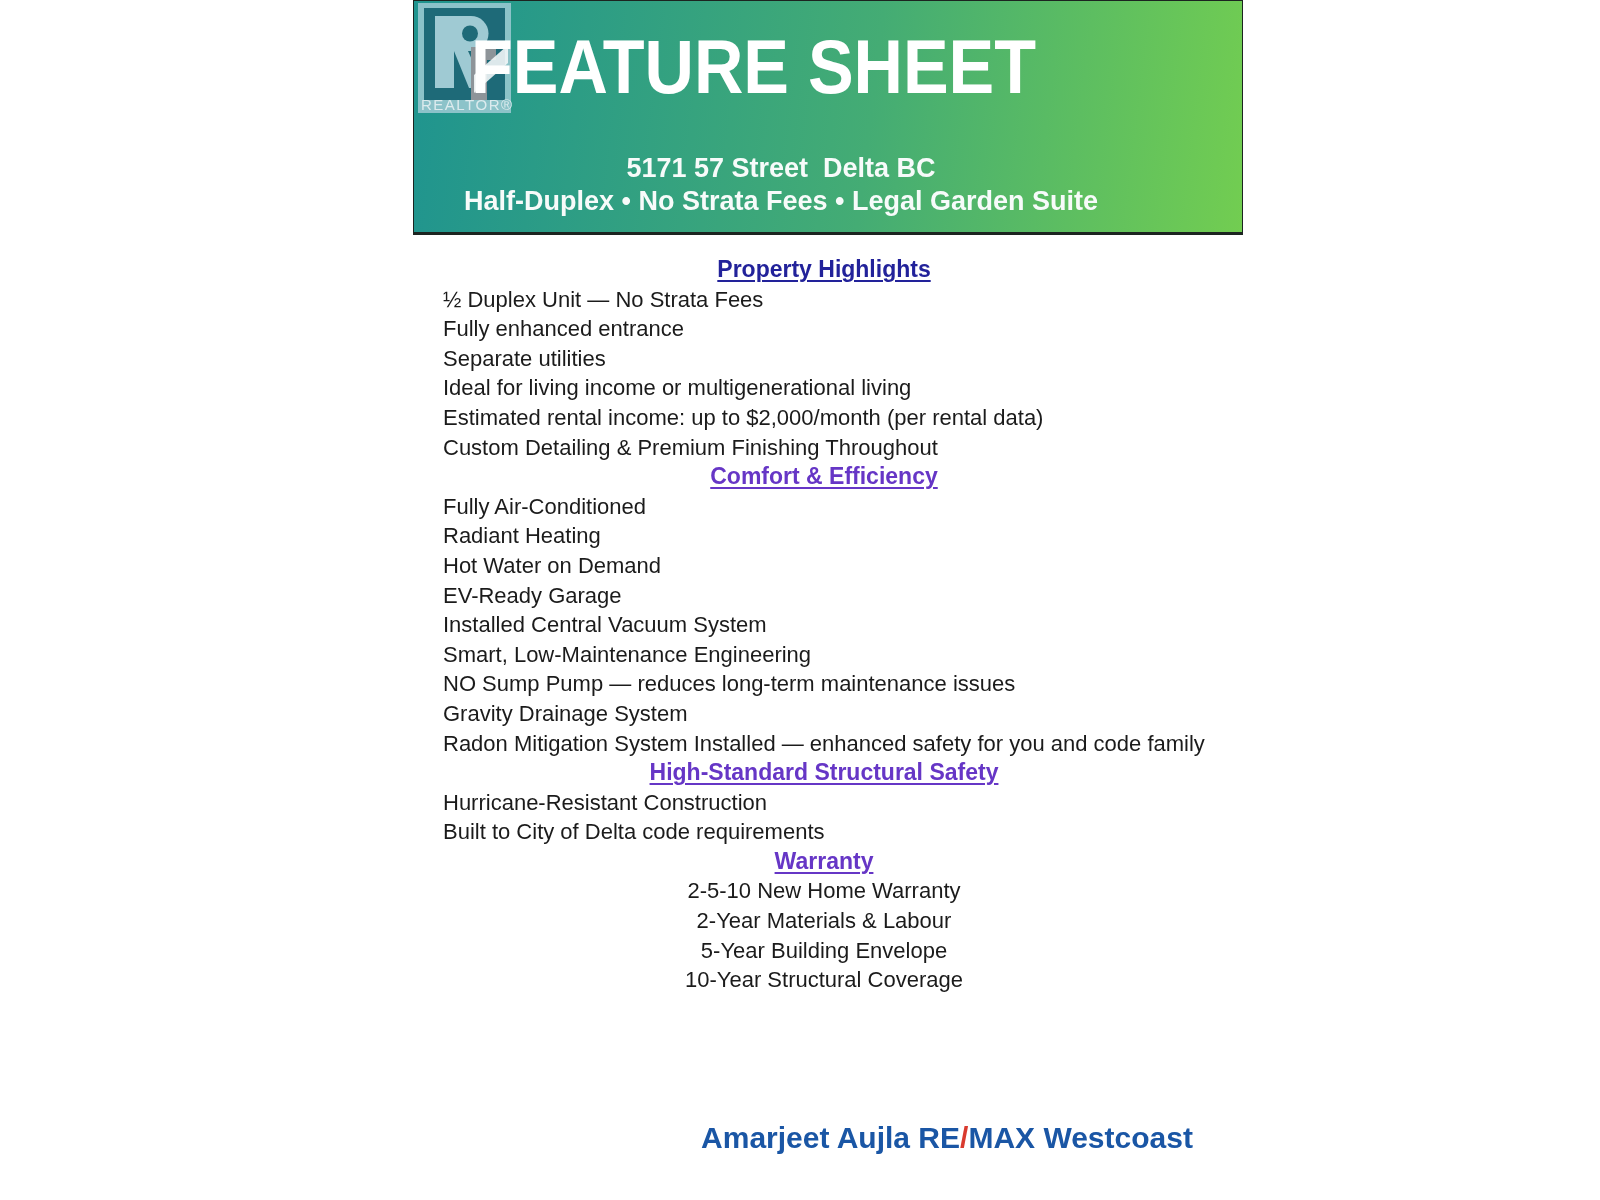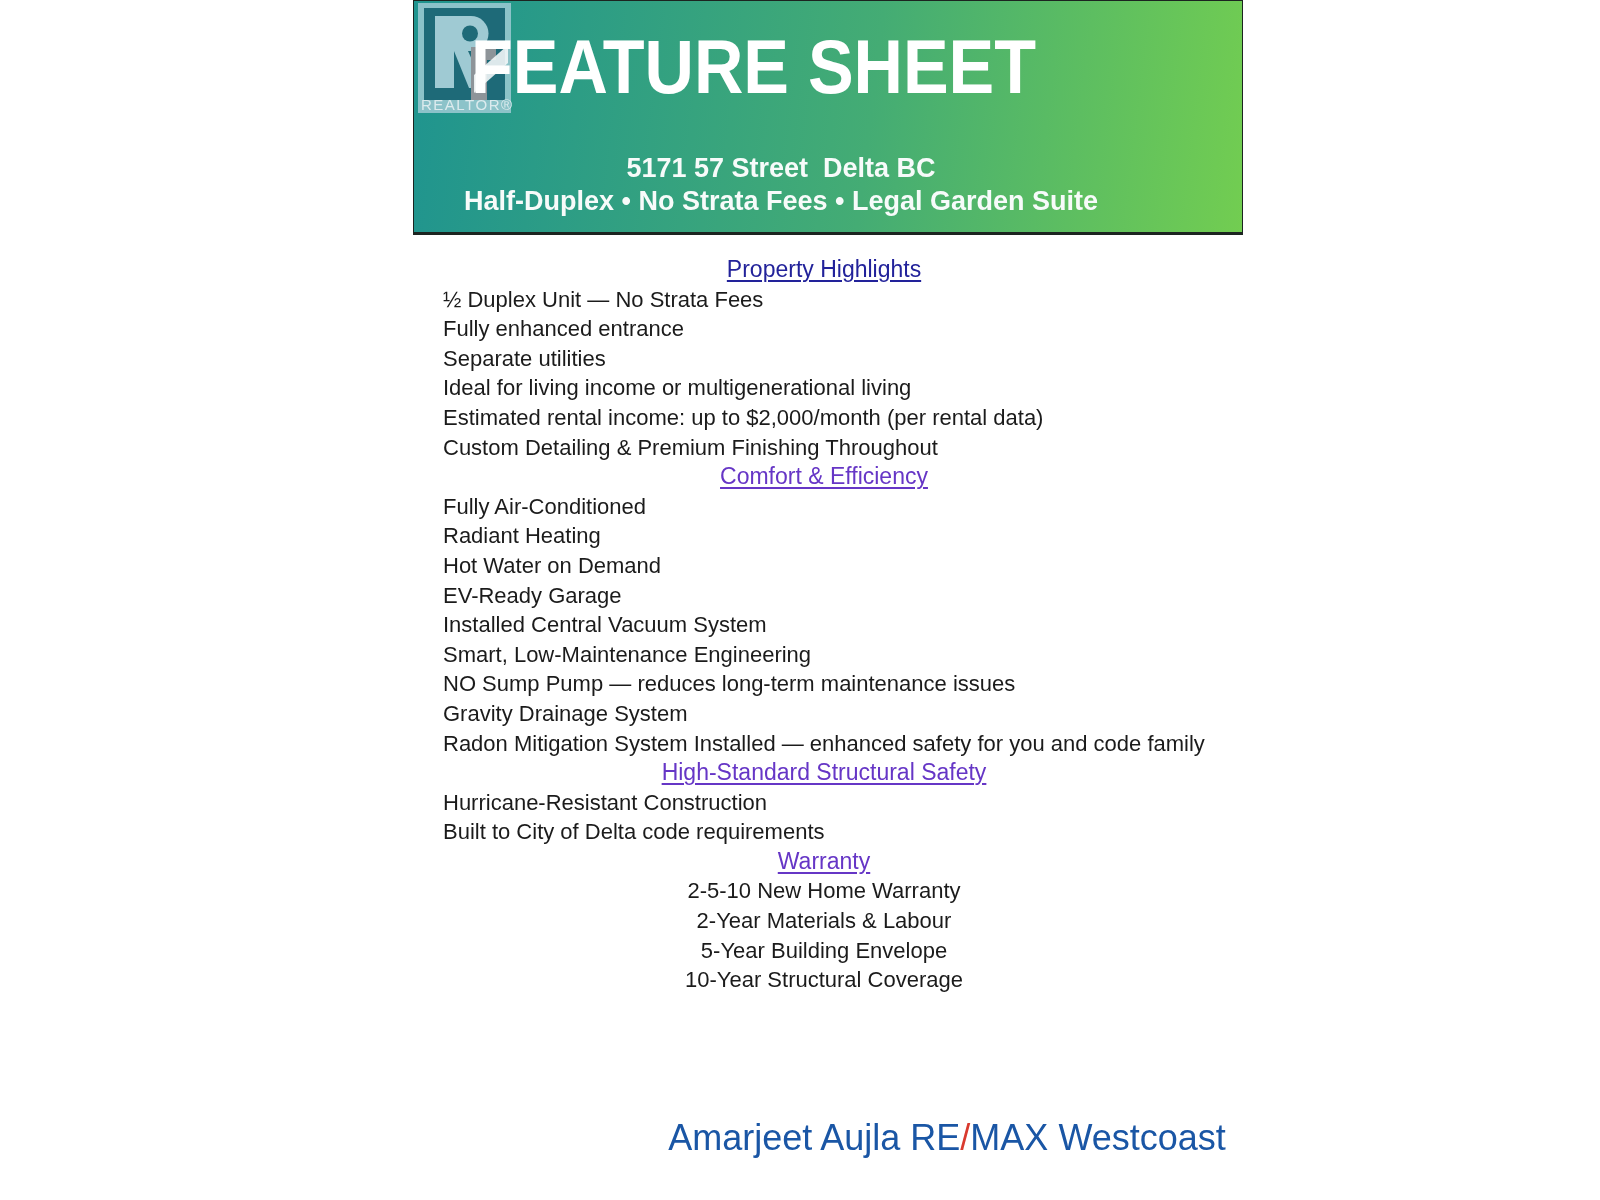--- a/index.html
+++ b/index.html
@@ -53,29 +53,29 @@
     font-size:27px;line-height:33px;font-weight:600;color:var(--banner-text);
     white-space:nowrap;
     text-align:center;
   }
   
   .content{
     position:absolute;left:398px;top:255px;width:762px;
     font-size:22px;line-height:29.6px;color:var(--body-text);
   }
   .line{min-height:29.6px;}
-  .line.heading{text-align:center;font-weight:400;font-size:23px;}
+  .line.heading{text-align:center;font-weight:700;font-size:23px;}
   .line.heading .hx{text-decoration:underline;text-decoration-thickness:2px;text-underline-offset:3px;}
   .line.heading.navy .hx{color:var(--heading-navy);}
   .line.heading.purple .hx{color:var(--heading-purple);}
   .line.centered{text-align:center;}
   
   .footer{
     position:absolute;left:902px;top:1120px;transform:translateX(-50%);
-    font-size:36px;line-height:36px;font-weight:400;color:var(--footer-blue);
+    font-size:30px;line-height:36px;font-weight:700;color:var(--footer-blue);
     white-space:nowrap;
   }
   .footer .slash{color:var(--slash-red);}
 </style>
 </head>
 <body>
 
 <div class="page">
 
   <header class="banner">

